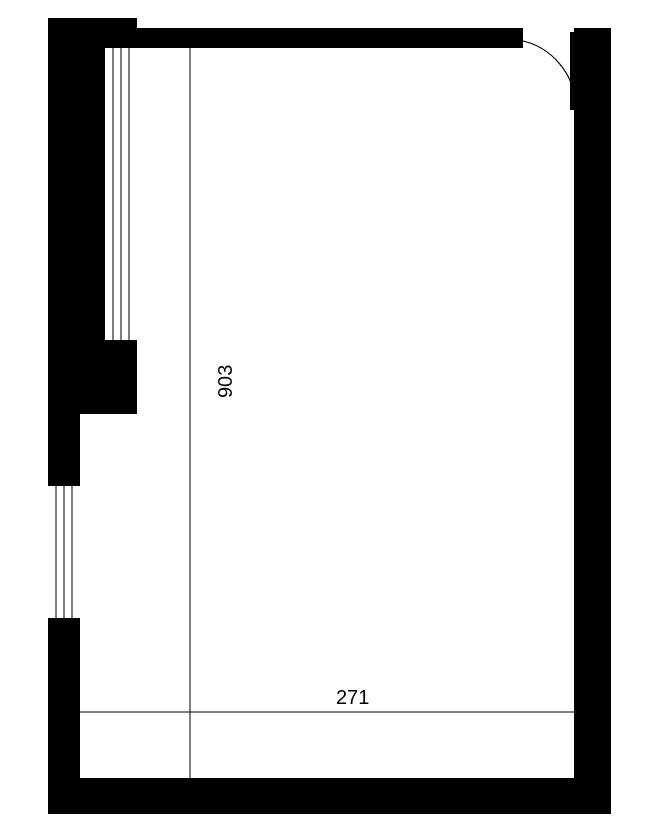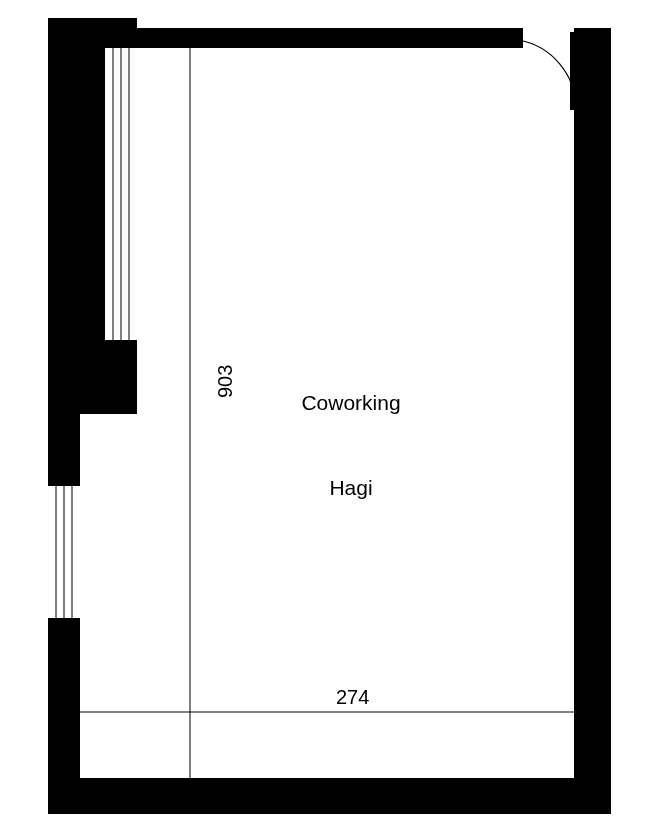--- a/index.html
+++ b/index.html
@@ -94,22 +94,18 @@
     </g>
 
     <g stroke="#000000" stroke-width="1">
 
       <line x1="190" y1="32" x2="190" y2="778"></line>
 
       <line x1="80" y1="712" x2="595" y2="712"></line>
     </g>
   </svg>
 
-  <div class="room-label" style="left:286px; top:332px; width:130px;">
-    <div>Coworking</div>
-    <div>Hagi</div>
-  </div>
 
   <div class="dim-label dim-vertical" style="left:214px; top:398px;">903</div>
 
-  <div class="dim-label" style="left:336px; top:686px;">274</div>
+  <div class="dim-label" style="left:336px; top:686px;">271</div>
 
 </div>
 
 </body></html>

